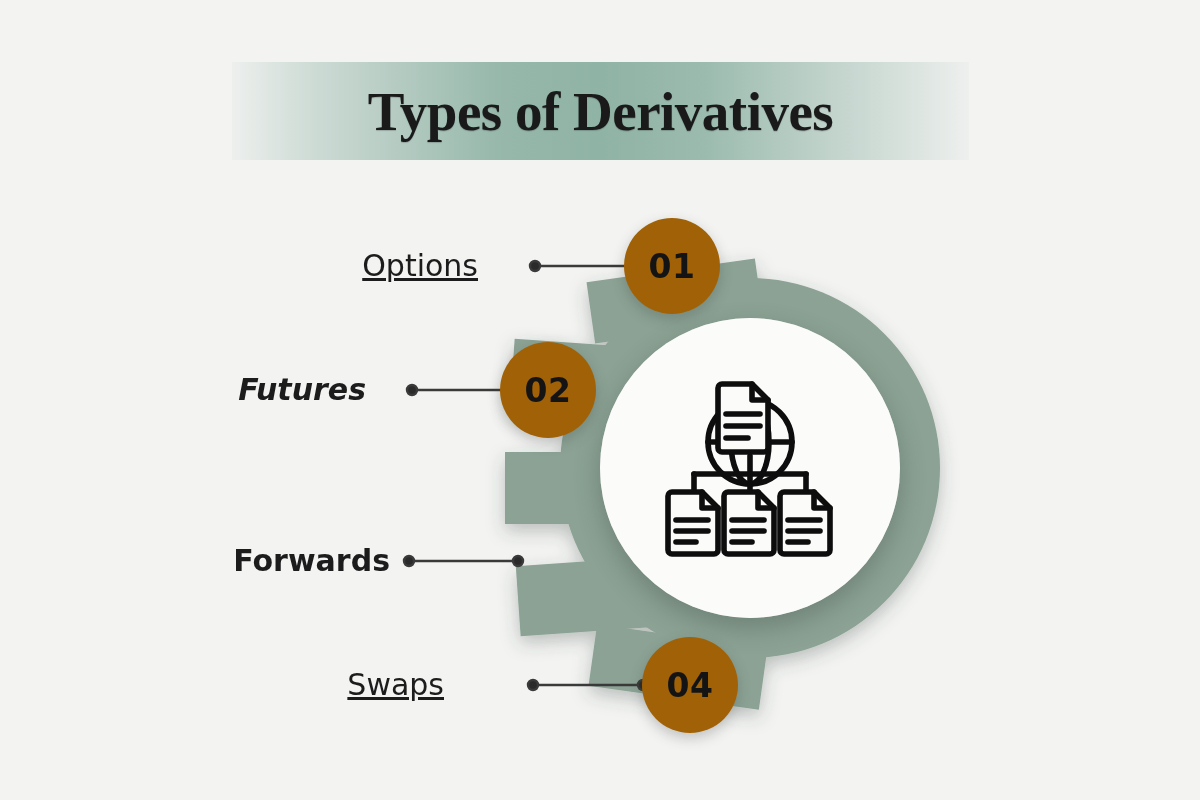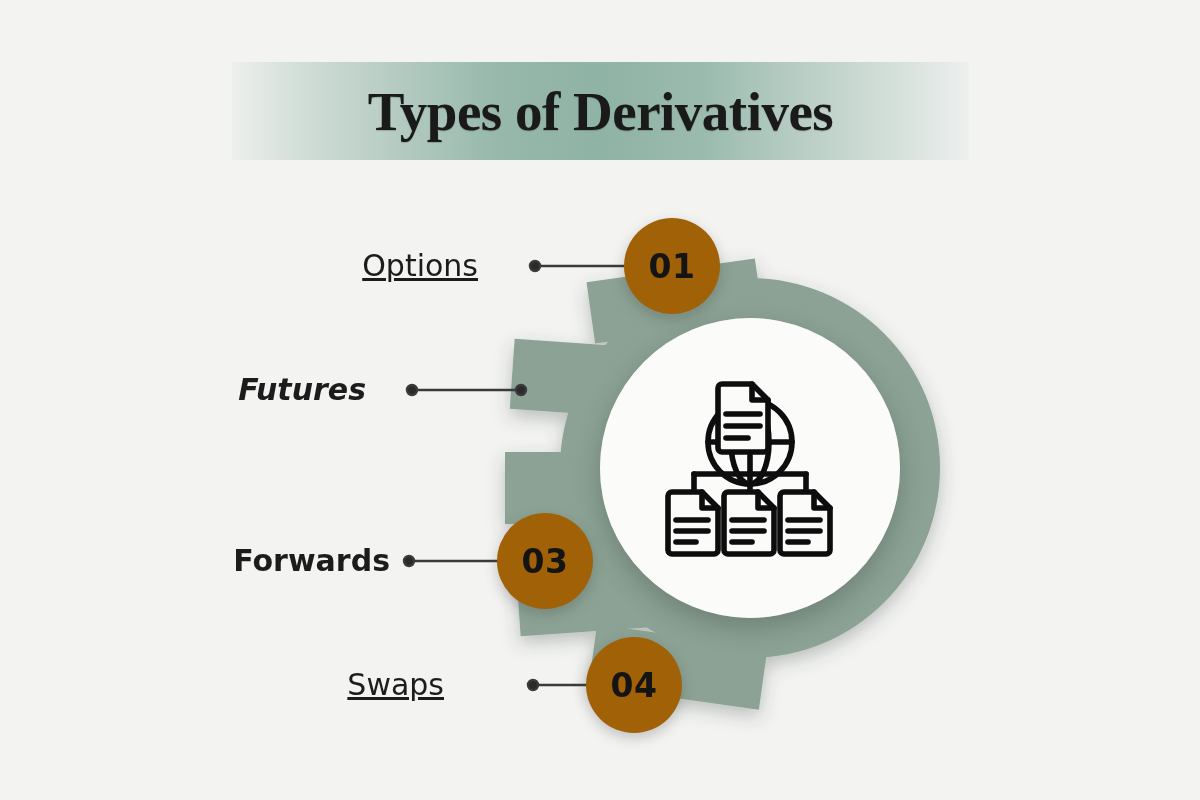--- a/index.html
+++ b/index.html
@@ -226,20 +226,20 @@
   </svg>
 
   <div class="row-label light" style="right:722px; top:266px;">Options</div>
   <div class="row-label heavy" style="right:834px; top:390px;font-style:italic;">Futures</div>
   <div class="row-label heavy" style="right:810px; top:561px;">Forwards</div>
   <div class="row-label light" style="right:756px; top:685px;text-align:center;">Swaps</div>
 
   <div class="num-badge" style="left:672px; top:266px; width:96px; height:96px;">
     <span>01</span>
   </div>
-  <div class="num-badge" style="left:545px; top:561px; width:96px; height:96px;">
-    <span>03</span>
-  </div>
-  <div class="num-badge" style="left:634px; top:685px; width:96px; height:96px;">
+  <div class="num-badge" style="left:548px; top:390px; width:96px; height:96px;">
+    <span>02</span>
+  </div>
+  <div class="num-badge" style="left:690px; top:685px; width:96px; height:96px;">
     <span>04</span>
   </div>
 
 </div>
 
 </body></html>

